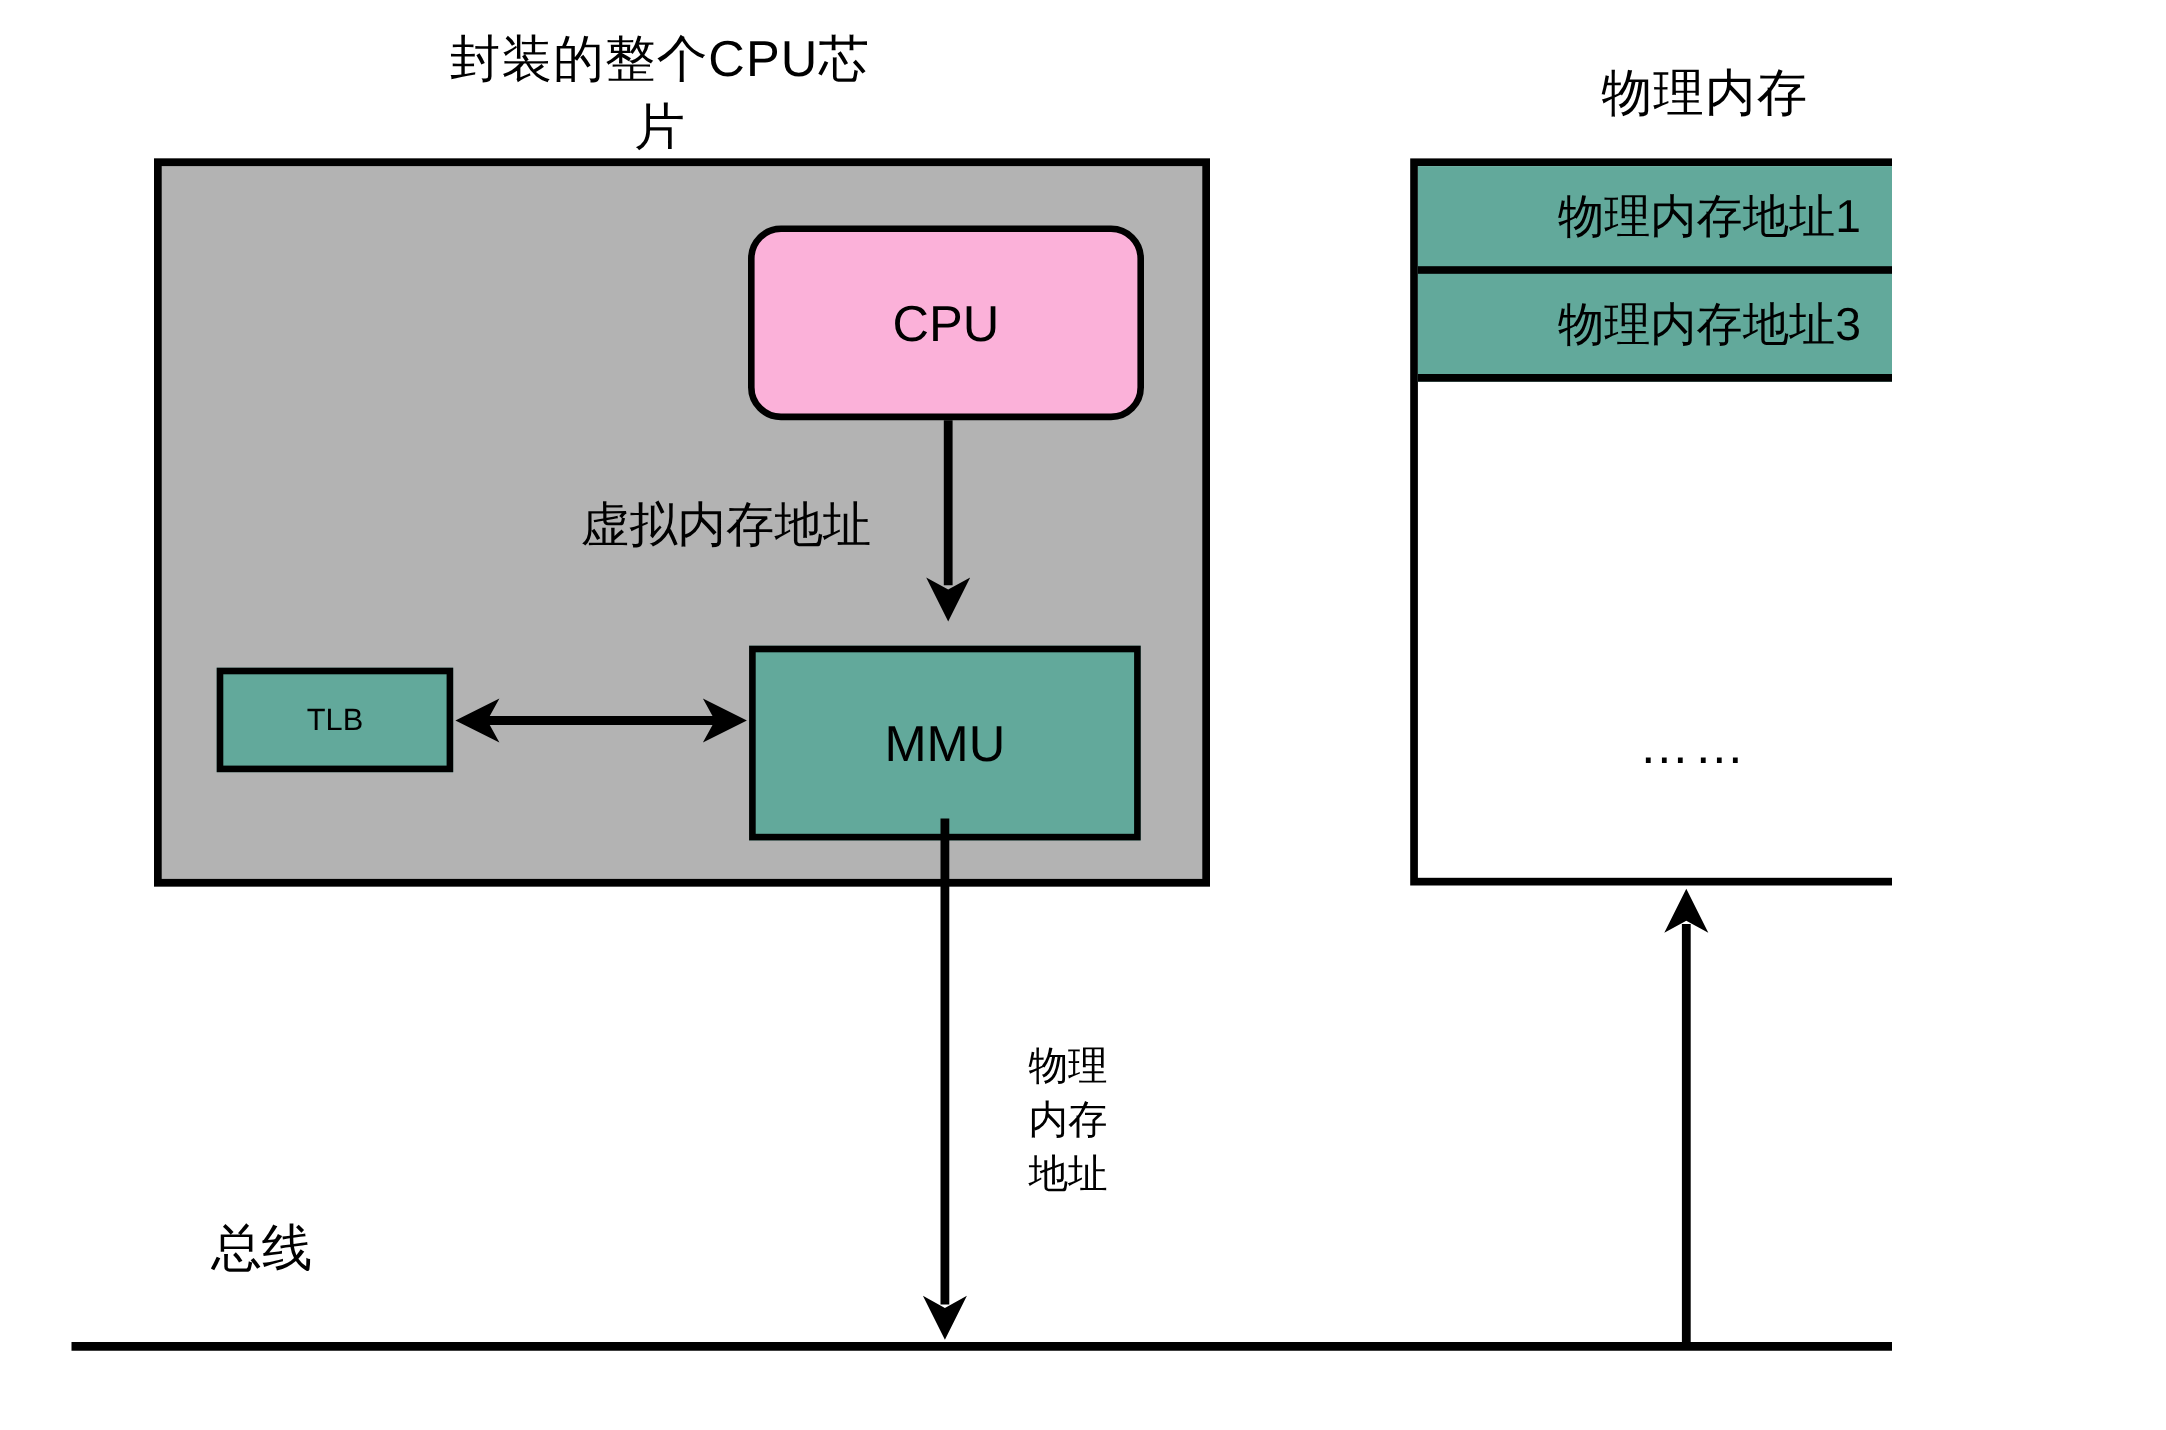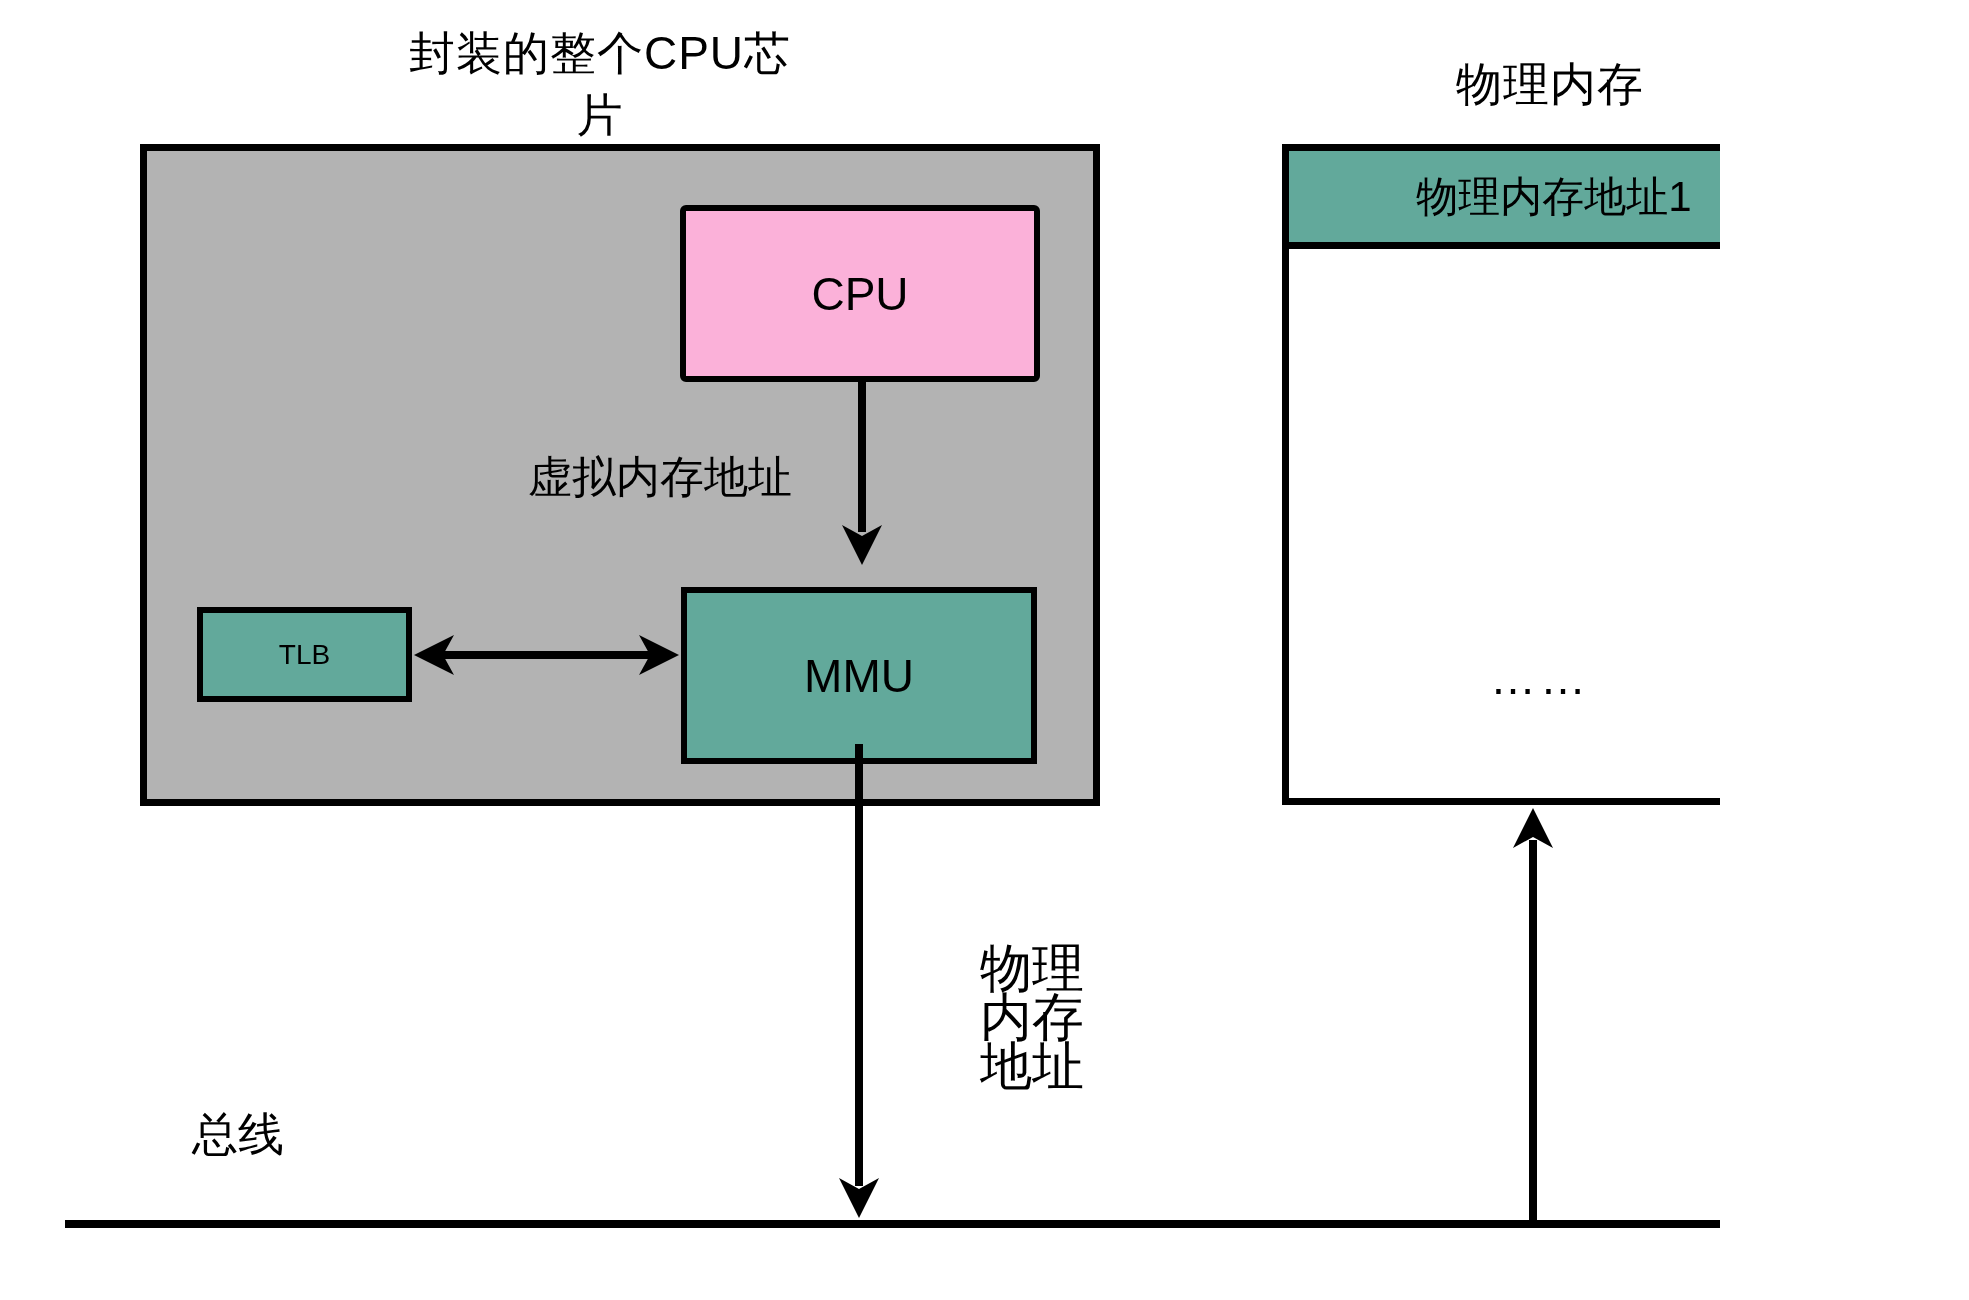--- a/index.html
+++ b/index.html
@@ -17,21 +17,21 @@
 
   
   #chip-box {
     position: absolute; left: 140px; top: 144px; width: 960px; height: 662px;
     background: var(--chip-fill, #b3b3b3); border: 7px solid #000; box-sizing: border-box;
   }
 
   
   #cpu-box {
     position: absolute; left: 680px; top: 205px; width: 360px; height: 177px;
-    background: var(--cpu-fill, #fbb1d9); border: 6px solid #000; border-radius: 6px;
+    background: var(--cpu-fill, #fbb1d9); border: 6px solid #000; border-radius: 30px;
     box-sizing: border-box; display: flex; align-items: center; justify-content: center;
     font-size: 46px;
   }
   
   #mmu-box {
     position: absolute; left: 681px; top: 567px; width: 356px; height: 177px;
     background: var(--unit-fill, #62a99b); border: 6px solid #000;
     box-sizing: border-box; display: flex; align-items: center; justify-content: center;
     font-size: 46px;
     margin-top: 20px;
@@ -56,21 +56,21 @@
     font-size: 42px;
     padding-left: 28px;
   }
   #memory-ellipsis {
     position: absolute; left: 0; top: 500px; width: 100%;
     text-align: center; font-size: 46px; letter-spacing: 4px;
   }
 
   #virtual-address-label { left: 510px; top: 450px; width: 300px; height: 54px; font-size: 44px; }
   #physical-address-label {
-    position: absolute; left: 935px; top: 944px; font-size: 52px; line-height: 49px; text-align: right; margin-left: 45px;
+    position: absolute; left: 935px; top: 944px; font-size: 36px; line-height: 49px; text-align: right;
   }
   #bus-label { left: 138px; top: 1108px; width: 200px; height: 54px; font-size: 46px; }
   #chip-title { left: 390px; top: 58px; width: 420px; height: 54px; }
   #memory-title { left: 1350px; top: 58px; width: 400px; height: 54px; }
 
   #arrow-layer { position: absolute; left: 0; top: 0; width: 1969px; height: 1300px; }
 </style>
 </head>
 <body>
 
@@ -89,20 +89,23 @@
     <span>MMU</span>
   </div>
 
   <div id="tlb-box">
     <span>TLB</span>
   </div>
 
   <div id="memory-box">
     <div class="memory-row">
       <span>物理内存地址1</span>
+    </div>
+    <div class="memory-row">
+      <span>物理内存地址3</span>
     </div>
     <div id="memory-ellipsis">……</div>
   </div>
 
   <div class="label" id="virtual-address-label">虚拟内存地址</div>
 
   <div id="physical-address-label">
     <div>物理</div>
     <div>内存</div>
     <div>地址</div>

